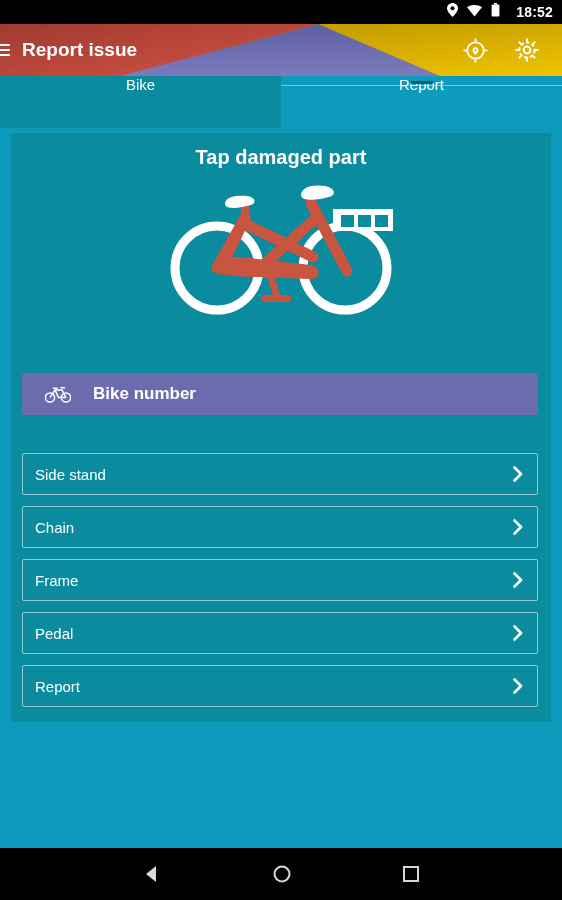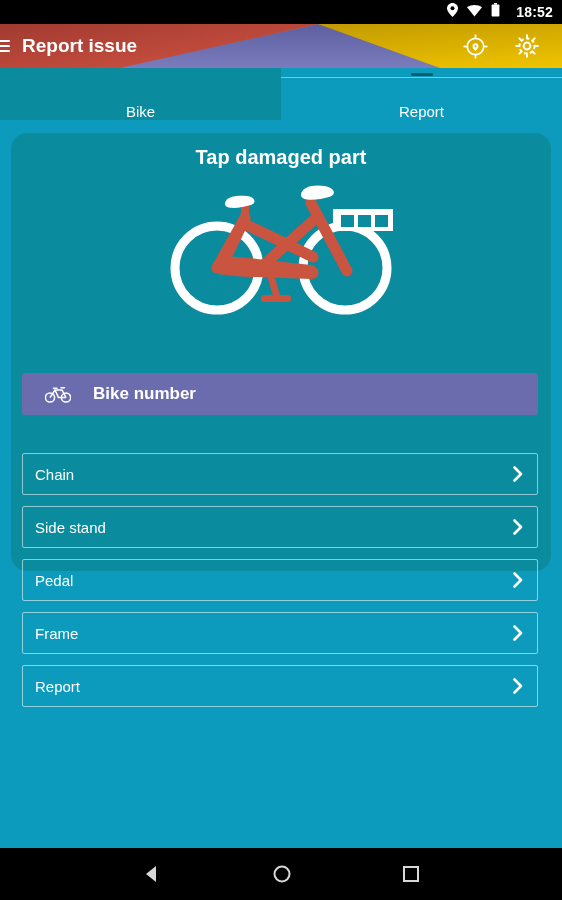--- a/index.html
+++ b/index.html
@@ -35,21 +35,21 @@
     font-size: 14px;
     font-weight: bold;
     letter-spacing: 0.2px;
     margin-left: 16px;
     line-height: 1;
   }
 
   
   .appbar {
     position: relative;
-    height: 44px;
+    height: 52px;
     overflow: hidden;
     background: #0369a1;
   }
   .appbar-shapes {
     position: absolute;
     inset: 0;
     width: 100%;
     height: 100%;
   }
   .appbar-content {
@@ -101,21 +101,21 @@
   
   .tabbar {
     height: 52px;
     display: flex;
     background: #0c9bbd;
     position: relative;
   }
   .tab {
     flex: 1;
     display: flex;
-    align-items: flex-end;
+    align-items: flex-start;
     justify-content: center;
     color: #ffffff;
     font-size: 15px;
     cursor: pointer;
     position: relative;
   }
   .tab.active {
     background: #0a8b9e;
   }
   .tab-indicator {
@@ -136,23 +136,23 @@
     height: 1px;
     background: rgba(255,255,255,0.45);
   }
 
   
   .card {
     position: absolute;
     left: 11px;
     top: 133px;
     width: 540px;
-    height: 438px;
+    height: 589px;
     background: #0a8b9e;
-    border-radius: 16px;
+    border-radius: 0;
     box-sizing: border-box;
   }
   .card-title {
     text-align: center;
     color: #ffffff;
     font-size: 20px;
     font-weight: bold;
     margin-top: 13px;
   }
 
@@ -391,56 +391,56 @@
           <line x1="16" y1="1.8" x2="19.5" y2="1.8" stroke-linecap="round"></line>
         </g>
       </svg>
     </span>
     <span class="bike-number-label">Bike number</span>
   </div>
 
   <div class="list">
 
     <div class="list-row">
+      <span class="list-label">Side stand</span>
+      <span class="chevron">
+        <svg width="10" height="16" viewBox="0 0 10 16">
+          <path d="M1.5 1.5 L8 8 L1.5 14.5" fill="none" stroke="#ffffff" stroke-width="2.6" stroke-linecap="round" stroke-linejoin="round"></path>
+        </svg>
+      </span>
+    </div>
+
+    <div class="list-row">
       <span class="list-label">Chain</span>
       <span class="chevron">
         <svg width="10" height="16" viewBox="0 0 10 16">
           <path d="M1.5 1.5 L8 8 L1.5 14.5" fill="none" stroke="#ffffff" stroke-width="2.6" stroke-linecap="round" stroke-linejoin="round"></path>
         </svg>
       </span>
     </div>
 
     <div class="list-row">
-      <span class="list-label">Side stand</span>
+      <span class="list-label">Frame</span>
       <span class="chevron">
         <svg width="10" height="16" viewBox="0 0 10 16">
           <path d="M1.5 1.5 L8 8 L1.5 14.5" fill="none" stroke="#ffffff" stroke-width="2.6" stroke-linecap="round" stroke-linejoin="round"></path>
         </svg>
       </span>
     </div>
 
     <div class="list-row">
       <span class="list-label">Pedal</span>
       <span class="chevron">
         <svg width="10" height="16" viewBox="0 0 10 16">
           <path d="M1.5 1.5 L8 8 L1.5 14.5" fill="none" stroke="#ffffff" stroke-width="2.6" stroke-linecap="round" stroke-linejoin="round"></path>
         </svg>
       </span>
     </div>
 
     <div class="list-row">
-      <span class="list-label">Frame</span>
-      <span class="chevron">
-        <svg width="10" height="16" viewBox="0 0 10 16">
-          <path d="M1.5 1.5 L8 8 L1.5 14.5" fill="none" stroke="#ffffff" stroke-width="2.6" stroke-linecap="round" stroke-linejoin="round"></path>
-        </svg>
-      </span>
-    </div>
-
-    <div class="list-row">
       <span class="list-label">Report</span>
       <span class="chevron">
         <svg width="10" height="16" viewBox="0 0 10 16">
           <path d="M1.5 1.5 L8 8 L1.5 14.5" fill="none" stroke="#ffffff" stroke-width="2.6" stroke-linecap="round" stroke-linejoin="round"></path>
         </svg>
       </span>
     </div>
 
   </div>
 </div>

